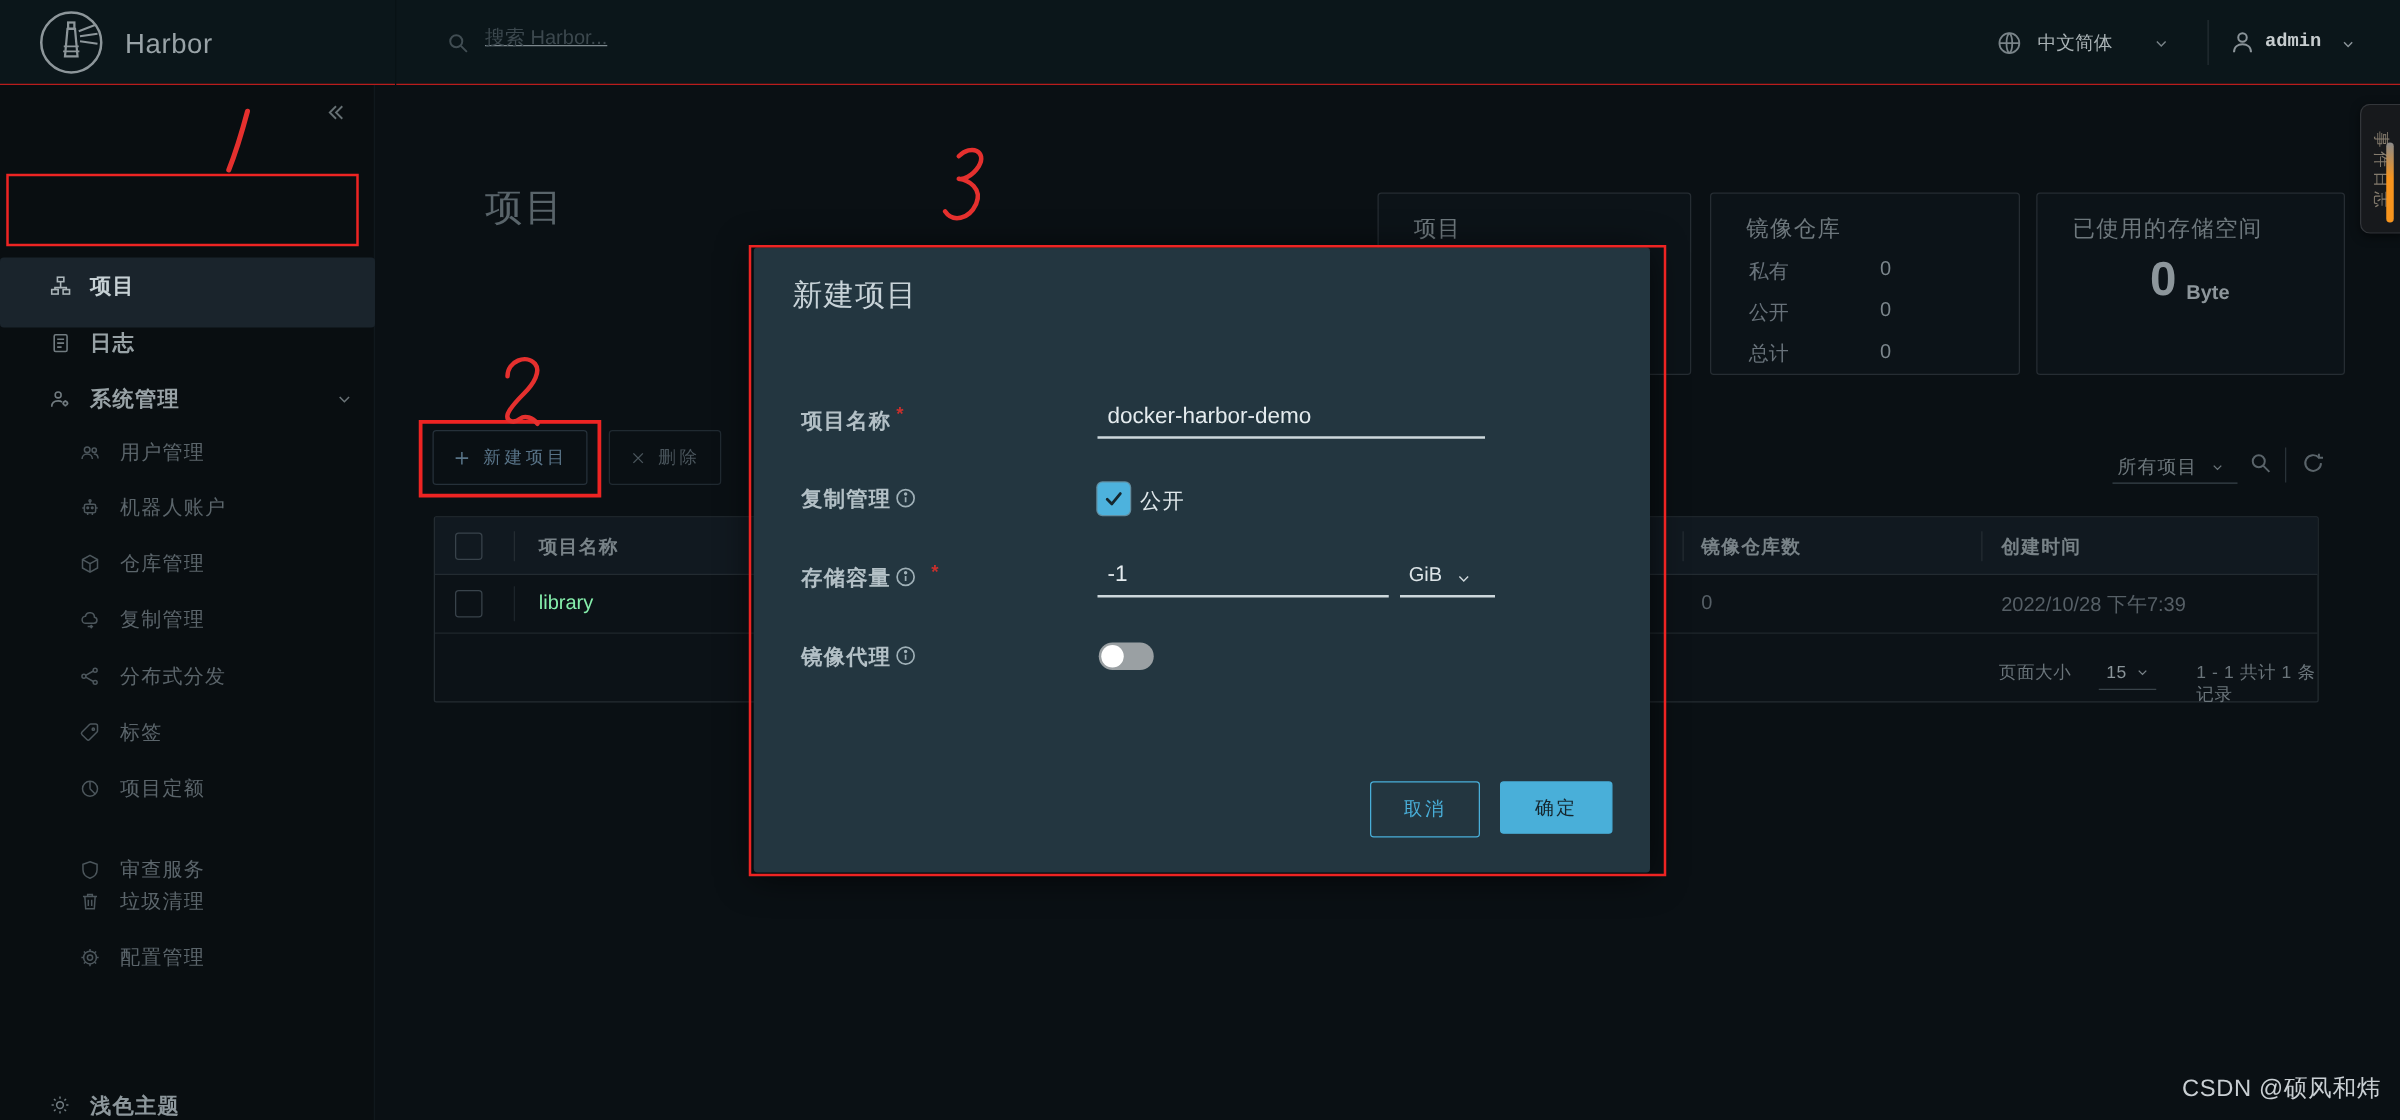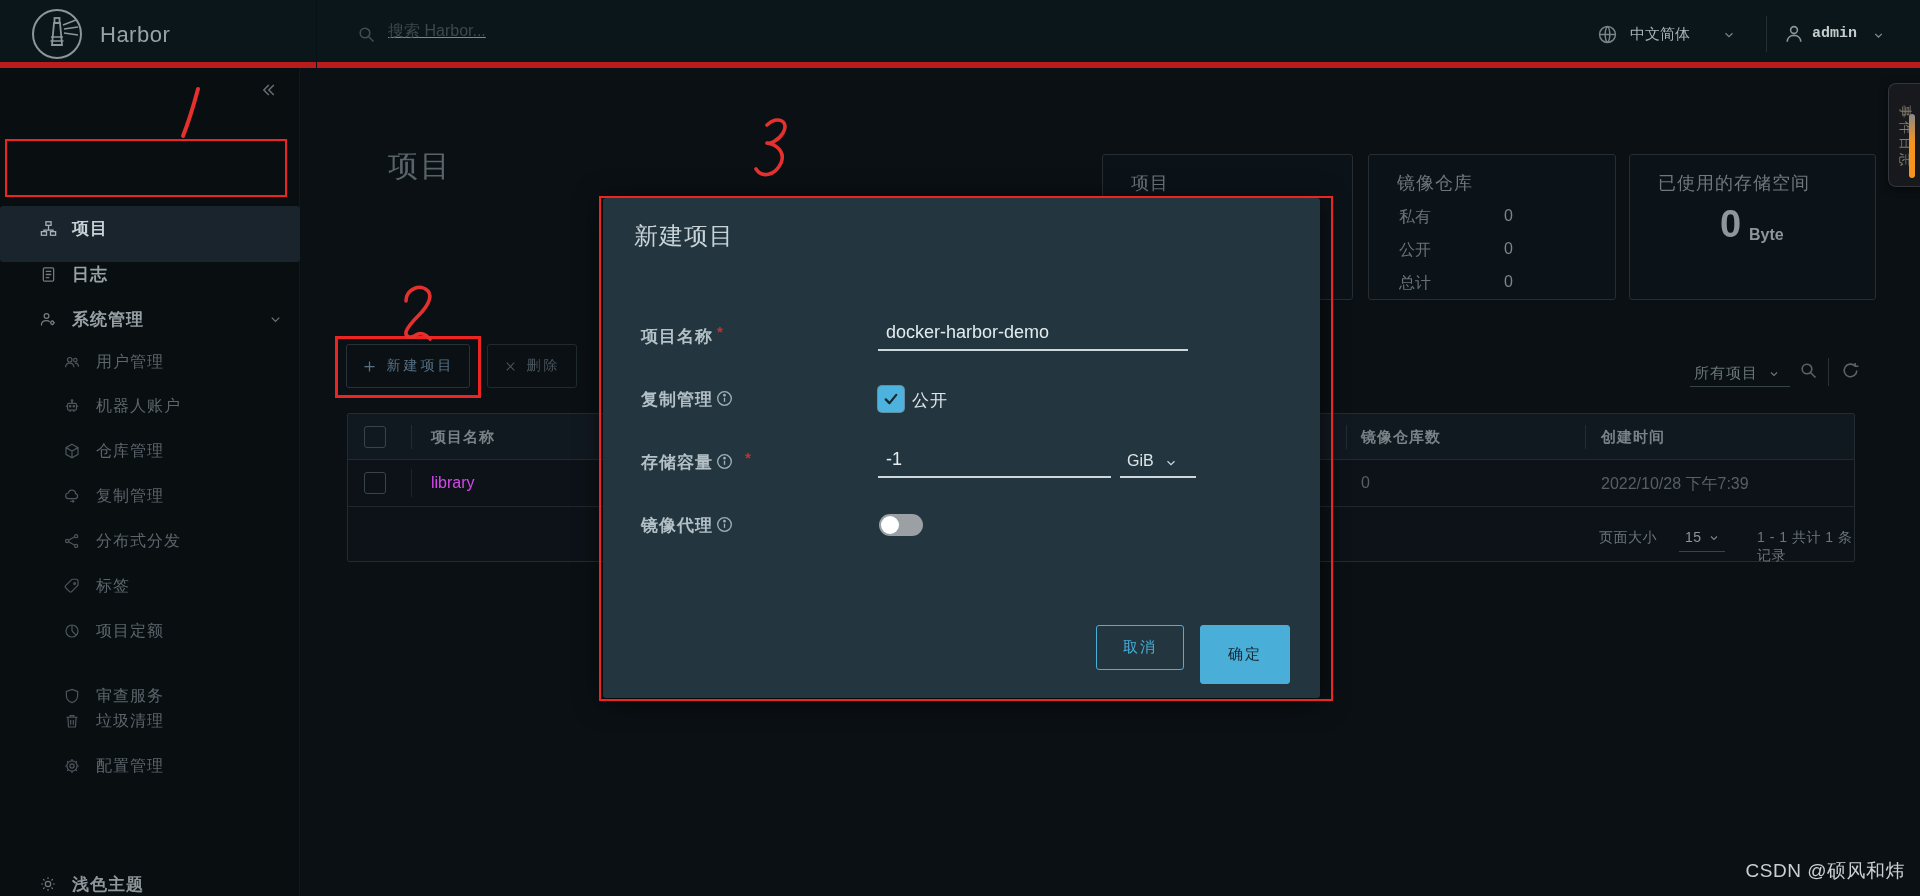--- a/index.html
+++ b/index.html
@@ -2,21 +2,21 @@
 <html><head>
 <meta charset="utf-8">
 <style>
   * { margin:0; padding:0; box-sizing:border-box; }
   html,body { width:1920px; height:896px; background:#05080a; }
   body { font-family:"Liberation Sans","DejaVu Sans",sans-serif; }
   #stage { position:relative; width:1920px; height:896px; overflow:hidden; background:#0a1014; }
   .abs { position:absolute; }
 
   
-  #header { position:absolute; left:0; top:0; width:1920px; height:68px; background:#0b161a; border-bottom:6px solid #b91c1c; }
+  #header { position:absolute; left:0; top:0; width:1920px; height:68px; background:#0b161a; border-bottom:1px solid #b91c1c; }
   .brand-text { font-size:22px; color:#99a3a7; letter-spacing:.5px; }
   .hsearch { background:transparent; border:none; outline:none; font-size:16px; color:#7e898e; width:300px; font-family:inherit; }
   .hsearch::placeholder { color:#3c484e; }
   .hdr-item { color:#a9b2b5; font-size:15px; }
   .hdr-strong { color:#c6ccce; font-weight:bold;font-family:Liberation Mono, monospace; }
   .vdiv { width:1px; background:#242e33; }
 
   
   #sidebar { position:absolute; left:0; top:68px; width:300px; height:828px; background:#090e11; border-right:1px solid #10181d; }
   .nav-row { position:absolute; left:0; width:300px; height:34px; display:flex; align-items:center; }
@@ -51,41 +51,41 @@
 
   
   #table { position:absolute; left:347px; top:413px; width:1508px; height:149px; background:#0c1217; border:1px solid #242c32; border-radius:2px; }
   .th-row { position:absolute; left:0; top:0; width:100%; height:46px; background:#111920; border-bottom:1px solid #232b31; }
   .td-row { position:absolute; left:0; top:46px; width:100%; height:47px; border-bottom:1px solid #1f272d; }
   .tfoot { position:absolute; left:0; top:93px; width:100%; height:54px; }
   .th-text { font-size:15px; font-weight:bold; color:#78828 7; color:#788287; letter-spacing:1px; }
   .td-text { font-size:16px; color:#565f66; }
   .cbx { position:absolute; width:22px; height:22px; border:1px solid #39434b; border-radius:3px; background:transparent; }
   .col-div { position:absolute; width:1px; background:#242c32; }
-  .link { color:#d946ef; font-size:16px; }
+  .link { color:#86efac; font-size:16px; }
   .pg-text { font-size:14px; color:#6b757b; letter-spacing:.5px; }
 
   
   #modal { position:absolute; left:603px; top:198px; width:717px; height:500px; background:#233640; border-radius:3px;
            box-shadow:0 3px 28px rgba(0,0,0,.65); }
   .m-title { position:absolute; left:31px; top:22px; font-size:24px; color:#c8d3d8; letter-spacing:1px; }
   .m-label { position:absolute; left:38px; font-size:17px; font-weight:bold; color:#b3c0c6; letter-spacing:1px; }
   .m-req { position:absolute; color:#c9302c; font-size:15px; font-weight:bold; }
   .m-info { position:absolute; color:#9fb0b7; }
   .m-input { position:absolute; background:transparent; border:none; outline:none; font-size:18px; color:#e4ebee; font-family:inherit; }
   .m-underline { position:absolute; height:2px; background:#cdd8dc; }
   .m-check { position:absolute; width:26px; height:26px; background:#4db2dd; border-radius:4px; box-shadow:0 0 0 1px rgba(150,215,240,.55);
              display:flex; align-items:center; justify-content:center; }
   .m-checklabel { position:absolute; font-size:17px; color:#e0e8eb; letter-spacing:1px; }
   .m-select-text { position:absolute; font-size:16px; color:#dde5e8; }
   .toggle { position:absolute; width:44px; height:22px; background:#9aa0a3; border-radius:11px; }
   .toggle .knob { position:absolute; left:2px; top:2px; width:18px; height:18px; background:#ffffff; border-radius:50%; }
   .m-btn-cancel { position:absolute; width:88px; height:45px; background:transparent; border:1px solid #49afd9; border-radius:3px;
                   color:#49afd9; font-size:15px; letter-spacing:2px; font-family:inherit; cursor:pointer; }
-  .m-btn-ok { position:absolute; width:90px; height:59px; background:#49afd9; border:1px solid #49afd9; border-radius:3px;
+  .m-btn-ok { position:absolute; width:90px; height:42px; background:#49afd9; border:1px solid #49afd9; border-radius:3px;
               color:#15262e; font-size:15px; letter-spacing:2px; font-family:inherit; cursor:pointer; }
 
   
   .red-box { position:absolute; border:3px solid #ee2423; pointer-events:none; }
   #anno-svg { position:absolute; left:0; top:0; width:1920px; height:896px; pointer-events:none; }
 
   
   #event-tab { position:absolute; left:1888px; top:83px; width:34px; height:104px; background:#17191c;
                border:1px solid #33363a; border-right:none; border-radius:8px 0 0 8px; box-shadow:0 2px 8px rgba(0,0,0,.5); }
   #event-tab .vtext { position:absolute; left:-36px; top:44px; width:104px; text-align:center; transform:rotate(90deg);

